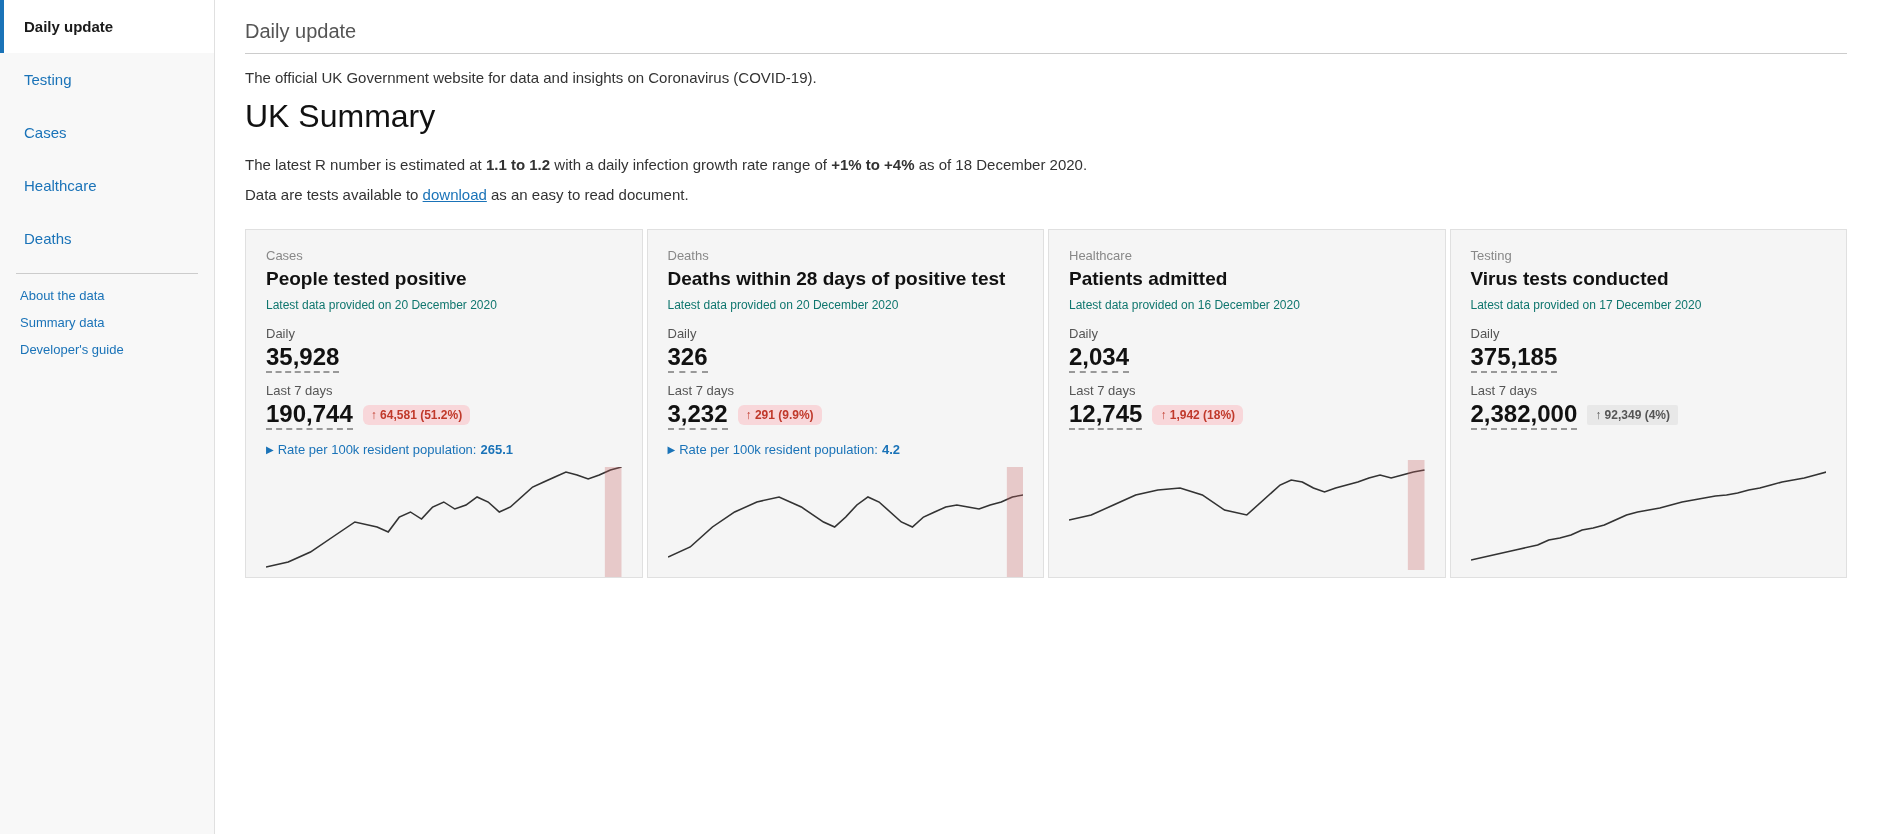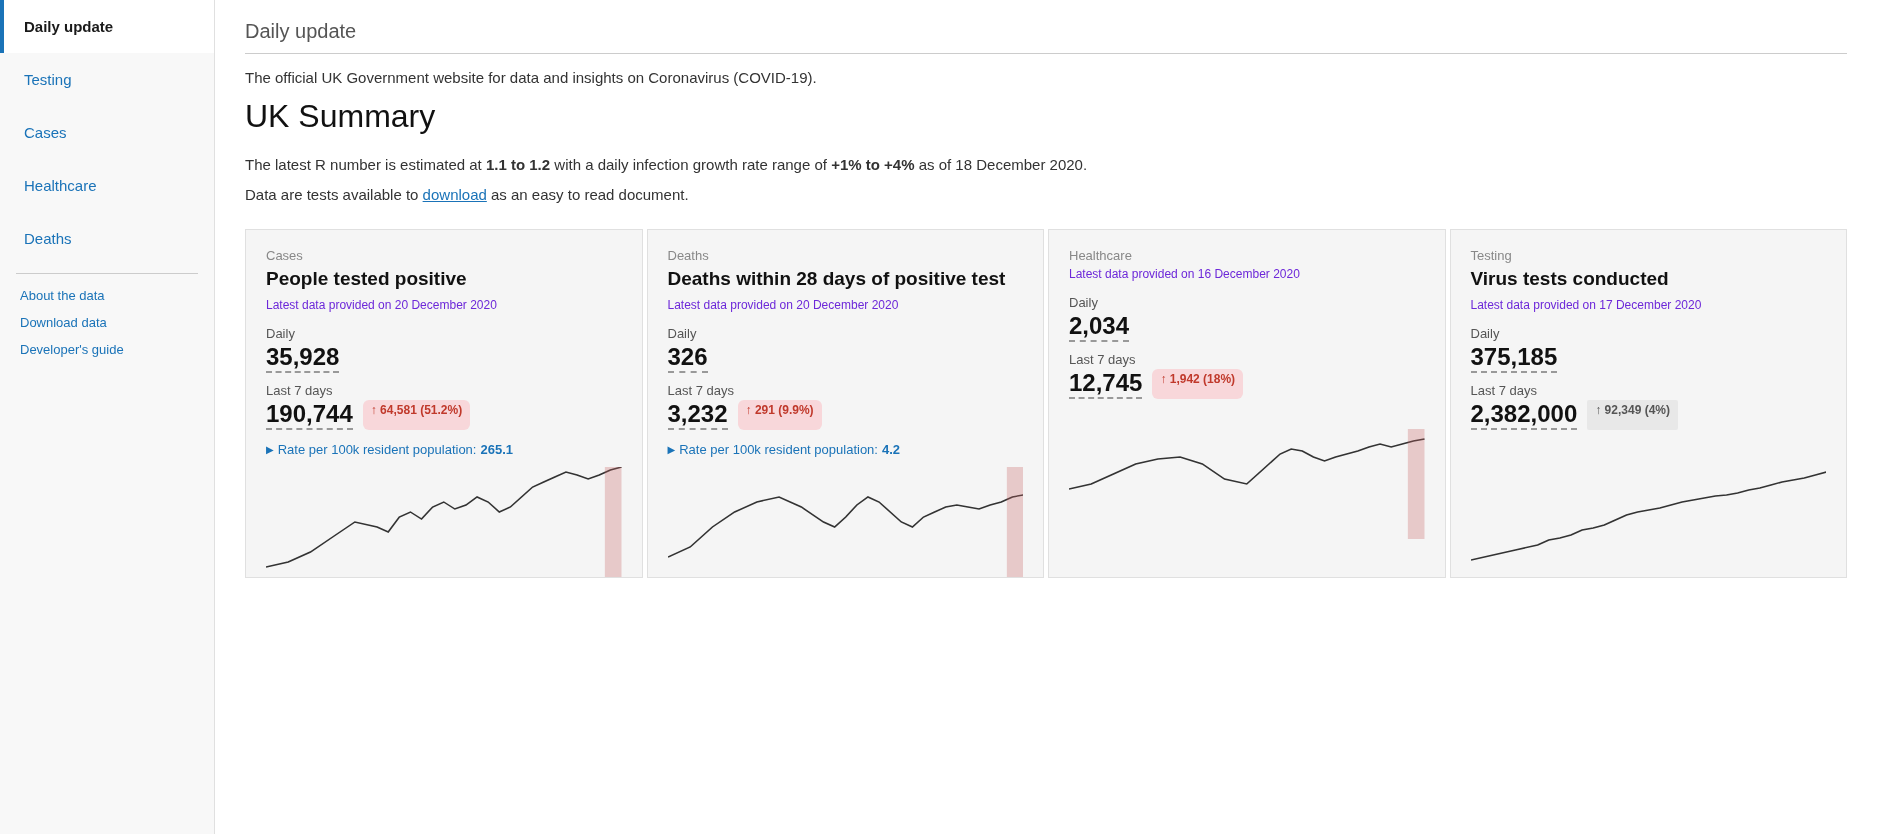--- a/index.html
+++ b/index.html
@@ -106,38 +106,39 @@
     }
     .card-title {
       font-size: 19px;
       font-weight: bold;
       color: #111;
       margin-bottom: 6px;
       line-height: 1.3;
     }
     .card-date {
       font-size: 12px;
-      color: #6d28d9;
+      color: #0f766e;
       margin-bottom: 14px;
     }
     .stat-label {
       font-size: 13px;
       color: #555;
       margin-bottom: 2px;
     }
     .stat-value {
       font-size: 24px;
       font-weight: bold;
       color: #111;
       border-bottom: 2px dashed #999;
       display: inline-block;
       margin-bottom: 10px;
     }
     .stat-row {
       display: flex;
+      align-items: center;
       gap: 10px;
       margin-bottom: 12px;
     }
     .stat-value-inline {
       font-size: 24px;
       font-weight: bold;
       color: #111;
       border-bottom: 2px dashed #999;
     }
     .badge-up {
@@ -191,21 +192,21 @@
 <body>
 
 <nav id="sidebar">
   <a class="sidebar-item active">Daily update</a>
   <a class="sidebar-item">Testing</a>
   <a class="sidebar-item">Cases</a>
   <a class="sidebar-item">Healthcare</a>
   <a class="sidebar-item">Deaths</a>
   <hr class="sidebar-divider">
   <a class="sidebar-sub-item">About the data</a>
-  <a class="sidebar-sub-item">Download data</a>
+  <a class="sidebar-sub-item">Summary data</a>
   <a class="sidebar-sub-item">Developer's guide</a>
 </nav>
 
 <main id="main">
   <h2 class="page-title">Daily update</h2>
   <hr class="page-divider">
 
   <p class="subtitle">The official UK Government website for data and insights on Coronavirus (COVID-19).</p>
 
   <h1 class="main-heading">UK Summary</h1>
@@ -262,20 +263,21 @@
       <div class="card-chart">
         <svg class="chart-svg" viewBox="0 0 320 110" preserveAspectRatio="none">
           <polyline points="0,90 20,80 40,60 60,45 80,35 100,30 120,40 140,55 150,60 160,50 170,38 180,30 190,35 200,45 210,55 220,60 230,50 240,45 250,40 260,38 270,40 280,42 290,38 300,35 310,30 320,28" fill="none" stroke="#333" stroke-width="1.5"></polyline>
           <rect x="305" y="0" width="15" height="110" fill="rgba(200,100,100,0.3)"></rect>
         </svg>
       </div>
     </div>
 
     <div class="card">
       <div class="card-category">Healthcare</div>
+      <div class="card-title">Patients admitted</div>
       <div class="card-date">Latest data provided on 16 December 2020</div>
       <div class="stat-label">Daily</div>
       <div class="stat-value">2,034</div>
       <div class="stat-label">Last 7 days</div>
       <div class="stat-row">
         <span class="stat-value-inline">12,745</span>
         <span class="badge-up">↑ 1,942 (18%)</span>
       </div>
       <div class="card-chart" style="margin-top:30px;">
         <svg class="chart-svg" viewBox="0 0 320 110" preserveAspectRatio="none">

